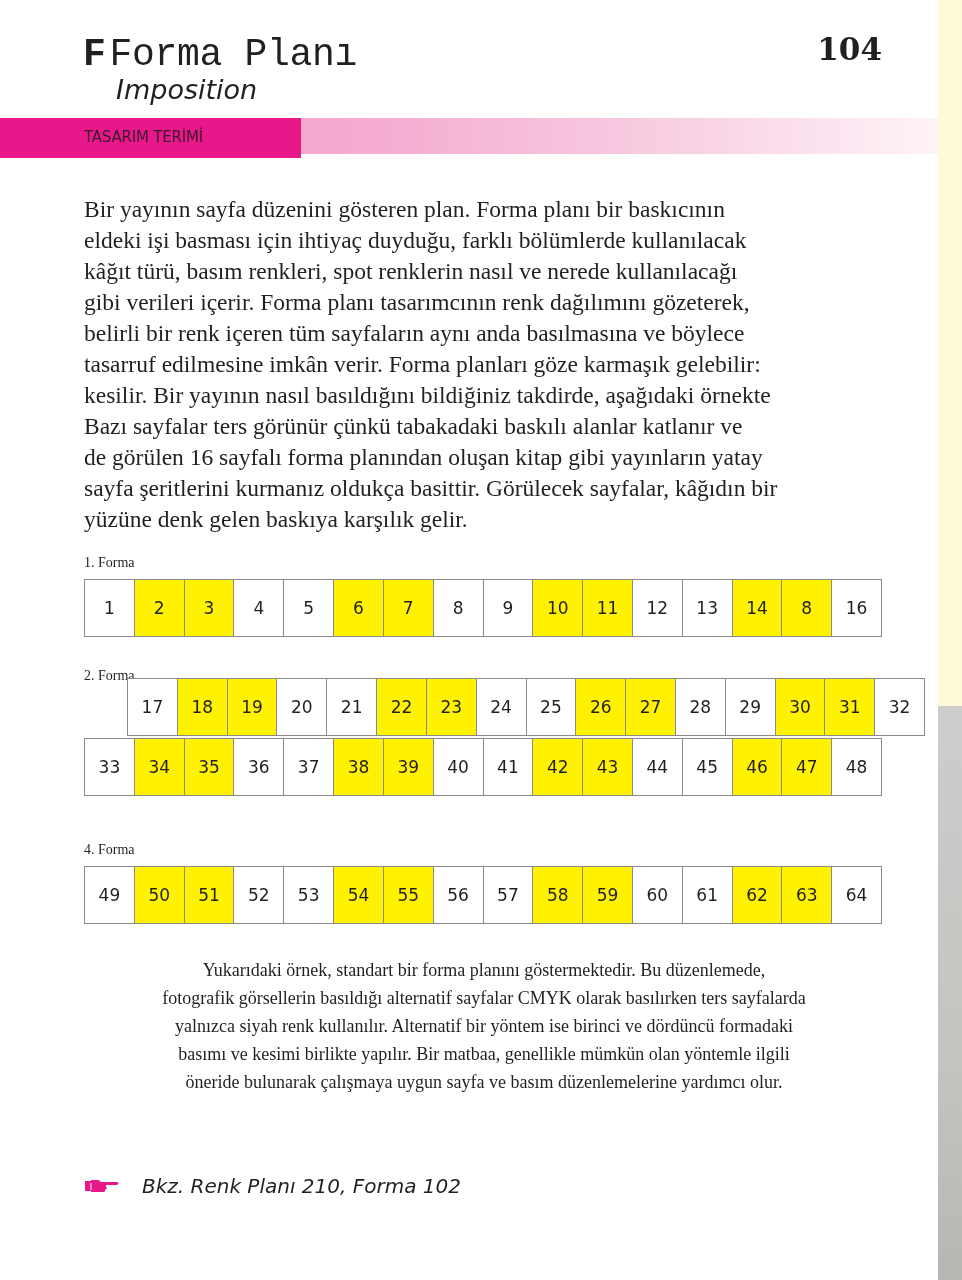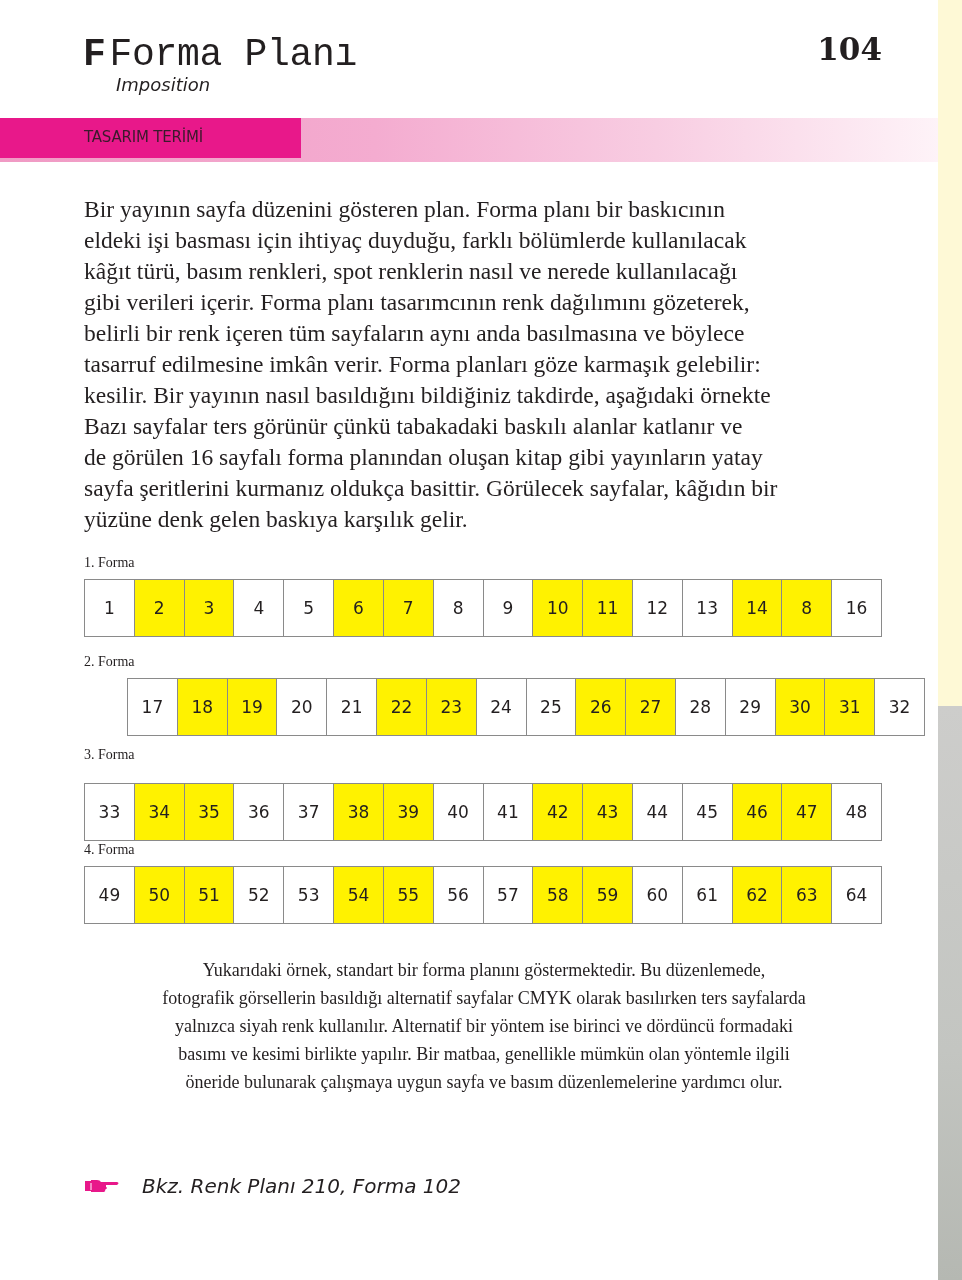--- a/index.html
+++ b/index.html
@@ -17,30 +17,30 @@
       background: linear-gradient(180deg, #cdcdcb 0%, #c3c5c1 60%, #b5b8b2 100%);
     }
     .title {
       position: absolute; left: 83px; top: 33px;
       font-family: Liberation Mono, monospace; font-size: 38px; font-weight: 300;
       color: #231f20; letter-spacing: -0.3px;
     }
     .title .letter { font-weight: bold; margin-right: 4px; }
     .subtitle {
       position: absolute; left: 116px; top: 74px;
-      font-family: "DejaVu Sans", sans-serif; font-style: italic; font-size: 18px;
+      font-family: "DejaVu Sans", sans-serif; font-style: italic; font-size: 27px;
       font-weight: 300; color: #231f20;
     }
     .page-number {
       position: absolute; right: 80px; top: 31px;
       font-family: "DejaVu Serif", serif; font-weight: bold; font-size: 31px;
       color: #231f20;
     }
     .category-bar {
-      position: absolute; left: 0; top: 118px; width: 938px; height: 44px;
+      position: absolute; left: 0; top: 118px; width: 938px; height: 36px;
       background: linear-gradient(90deg, #f09ac4 0%, #f4acd0 40%, #f8cde2 70%, #fef3f8 100%);
     }
     .category-bar .solid {
       position: absolute; left: 0; top: 0; width: 301px; height: 40px; background: #e8188a;
     }
     .category-bar .label {
       position: absolute; left: 84px; top: 10px;
       font-family: "DejaVu Sans", sans-serif; font-size: 15px; color: #3b1a2c;
       letter-spacing: -0.2px;
     }
@@ -121,42 +121,42 @@
     <div class="cell">9</div>
     <div class="cell hl">10</div>
     <div class="cell hl">11</div>
     <div class="cell">12</div>
     <div class="cell">13</div>
     <div class="cell hl">14</div>
     <div class="cell hl">8</div>
     <div class="cell">16</div>
   </div>
 
-<div class="forma-label" style="top:654px;">2. Forma</div>
+<div class="forma-label" style="top:668px;">2. Forma</div>
 <div class="forma-row" style="top:678px;margin-left:43px;">
     <div class="cell">17</div>
     <div class="cell hl">18</div>
     <div class="cell hl">19</div>
     <div class="cell">20</div>
     <div class="cell">21</div>
     <div class="cell hl">22</div>
     <div class="cell hl">23</div>
     <div class="cell">24</div>
     <div class="cell">25</div>
     <div class="cell hl">26</div>
     <div class="cell hl">27</div>
     <div class="cell">28</div>
     <div class="cell">29</div>
     <div class="cell hl">30</div>
     <div class="cell hl">31</div>
     <div class="cell">32</div>
   </div>
 
 <div class="forma-label" style="top:747px;">3. Forma</div>
-<div class="forma-row" style="top:783px;">
+<div class="forma-row" style="top:738px;">
     <div class="cell">33</div>
     <div class="cell hl">34</div>
     <div class="cell hl">35</div>
     <div class="cell">36</div>
     <div class="cell">37</div>
     <div class="cell hl">38</div>
     <div class="cell hl">39</div>
     <div class="cell">40</div>
     <div class="cell">41</div>
     <div class="cell hl">42</div>

